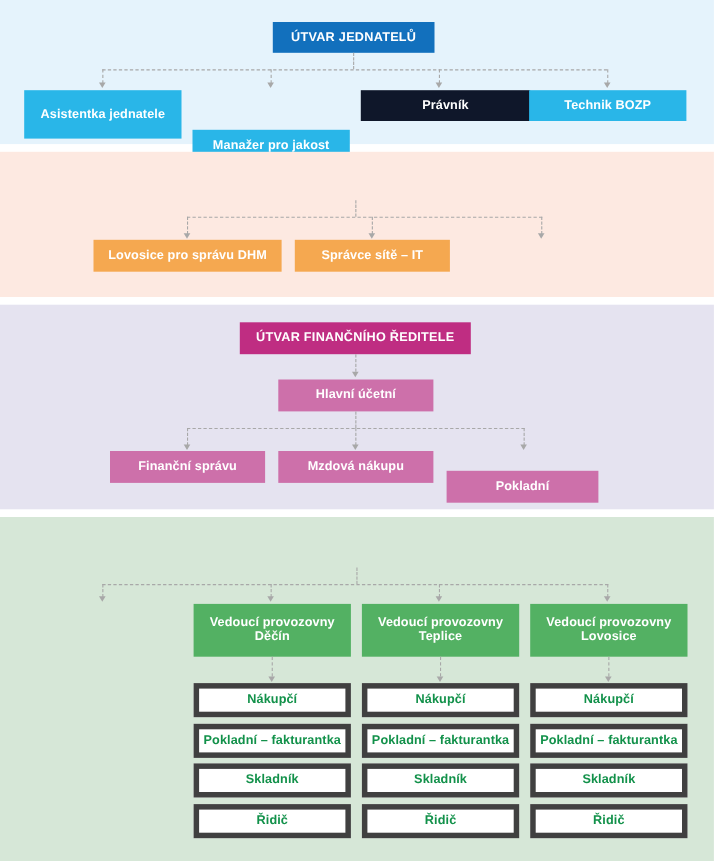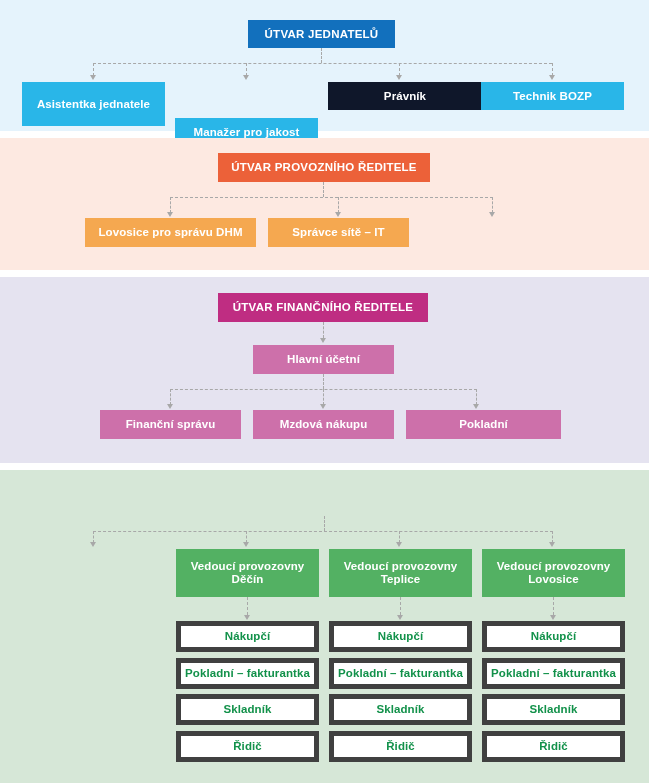--- a/index.html
+++ b/index.html
@@ -86,21 +86,20 @@
   <div class="arrow" style="left:549px;top:75px;"></div>
 
   <div class="node sub" style="left:22px;top:82px;width:143px;height:44px;background:#29b6e8;">Asistentka jednatele</div>
   <div class="node sub" style="left:175px;top:82px;width:143px;height:28px;background:#29b6e8;margin-top:36px;">Manažer pro jakost</div>
   <div class="node sub" style="left:328px;top:82px;width:154px;height:28px;background:#0f172a;">Právník</div>
   <div class="node sub" style="left:481px;top:82px;width:143px;height:28px;background:#29b6e8;">Technik BOZP</div>
 
   <div class="panel panel-bg-orange" style="top:138px;height:132px;">
   </div>
 
-  <div class="node head" style="left:218px;top:153px;width:212px;height:29px;background:#ec6139;">ÚTVAR PROVOZNÍHO ŘEDITELE</div>
 
   <div class="conn v" style="left:323px;top:182px;height:15px;"></div>
   <div class="conn h" style="left:170px;top:197px;width:323px;"></div>
   <div class="conn v" style="left:170px;top:197px;height:16px;"></div>
   <div class="arrow" style="left:167px;top:212px;"></div>
   <div class="conn v" style="left:338px;top:197px;height:16px;"></div>
   <div class="arrow" style="left:335px;top:212px;"></div>
   <div class="conn v" style="left:492px;top:197px;height:16px;"></div>
   <div class="arrow" style="left:489px;top:212px;"></div>
 
@@ -121,21 +120,21 @@
   <div class="conn h" style="left:170px;top:389px;width:307px;"></div>
   <div class="conn v" style="left:170px;top:389px;height:16px;"></div>
   <div class="arrow" style="left:167px;top:404px;"></div>
   <div class="conn v" style="left:323px;top:389px;height:16px;"></div>
   <div class="arrow" style="left:320px;top:404px;"></div>
   <div class="conn v" style="left:476px;top:389px;height:16px;"></div>
   <div class="arrow" style="left:473px;top:404px;"></div>
 
   <div class="node sub" style="left:100px;top:410px;width:141px;height:29px;background:#cd70aa;">Finanční správu</div>
   <div class="node sub" style="left:253px;top:410px;width:141px;height:29px;background:#cd70aa;">Mzdová nákupu</div>
-  <div class="node sub" style="left:406px;top:410px;width:155px;height:29px;background:#cd70aa;text-align:right;">Pokladní</div>
+  <div class="node sub" style="left:406px;top:428px;width:138px;height:29px;background:#cd70aa;text-align:right;">Pokladní</div>
 
   <div class="panel panel-bg-green" style="top:470px;height:313px;">
   </div>
 
 
   <div class="conn v" style="left:324px;top:516px;height:15px;"></div>
   <div class="conn h" style="left:93px;top:531px;width:460px;"></div>
   <div class="conn v" style="left:93px;top:531px;height:12px;"></div>
   <div class="arrow" style="left:90px;top:542px;"></div>
   <div class="conn v" style="left:246px;top:531px;height:12px;"></div>

